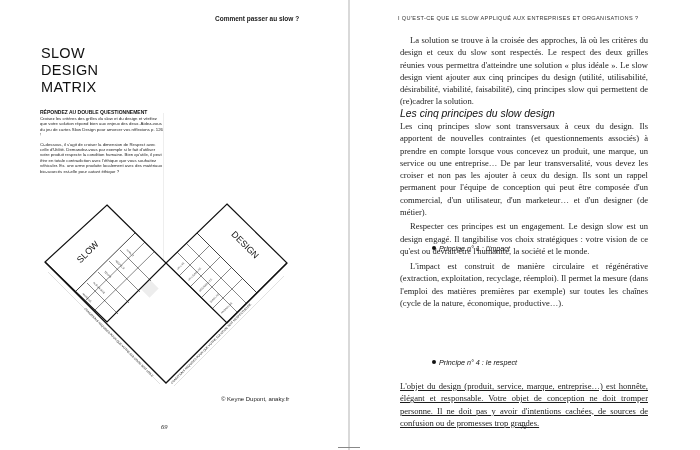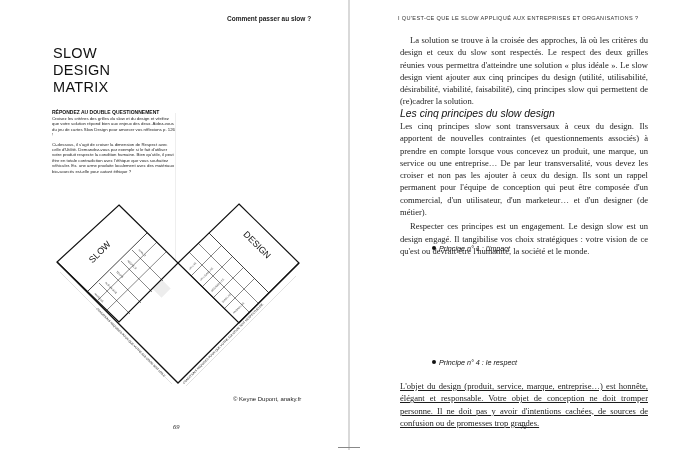--- a/index.html
+++ b/index.html
@@ -1,18 +1,18 @@
 <!DOCTYPE html>
 <html><head>
 <meta charset="utf-8">
 <style>
   html, body { margin:0; padding:0; }
   body { width:700px; height:450px; background:#ffffff; position:relative; overflow:hidden; font-family:"Liberation Serif", serif; color:#1a1a1a; }
   .page { position:absolute; top:0; height:450px;border-radius:6px; }
-  .page-left { left:12px; width:349px; }
+  .page-left { left:0; width:349px; }
   .page-right { left:350px; width:350px; }
   .gutter { position:absolute; left:348px; top:0; width:2px; height:450px; background:#d9d9d9; }
   .gutter-tick { position:absolute; left:338px; top:447px; width:22px; height:1px; background:#888; }
 
   .running-head-left { position:absolute; top:15px; left:215px; font-family:"Liberation Sans", sans-serif; font-size:6.5px; font-weight:bold; color:#222; }
   .running-head-right { position:absolute; top:15px; left:48px; font-family:"Liberation Sans", sans-serif; font-size:5.6px; letter-spacing:0.35px; color:#333; text-transform:uppercase; white-space:nowrap; }
 
   .matrix-title { position:absolute; top:45px; left:41px; font-family:"Liberation Sans", sans-serif; font-size:14.5px; line-height:17px; font-weight:normal; letter-spacing:0.3px; color:#111; }
   .matrix-title div { display:block; }
 
@@ -124,20 +124,21 @@
   <div class="body-text" style="top:120px;">
     <p>Les cinq principes slow sont transversaux à ceux du design. Ils apportent de nouvelles contraintes (et questionnements associés) à prendre en compte lorsque vous concevez un produit, une marque, un service ou une entreprise… De par leur transversalité, vous devez les croiser et non pas les ajouter à ceux du design. Ils sont un rappel permanent pour l'équipe de conception qui peut être composée d'un commercial, d'un utilisateur, d'un marketeur… et d'un designer (de métier).</p>
     <p class="indent" style="margin-top:2px;">Respecter ces principes est un engagement. Le design slow est un design engagé. Il tangibilise vos choix stratégiques : votre vision de ce qu'est ou devrait être l'humanité, la société et le monde.</p>
   </div>
 
   <div class="principle" style="top:244px;">
     <span class="bullet"></span><span>Principe n° 1 : l'impact</span>
   </div>
 
   <div class="body-text" style="top:258px;">
+    <p class="indent" style="margin-top:2px;">L'impact est construit de manière circulaire et régénérative (extraction, exploitation, recyclage, réemploi). Il permet la mesure (dans l'emploi des matières premières par exemple) sur toutes les chaînes (cycle de la nature, économique, productive…).</p>
   </div>
 
   <div class="principle" style="top:358px;">
     <span class="bullet"></span><span>Principe n° 4 : le respect</span>
   </div>
 
   <div class="body-text" style="top:380px;text-decoration:underline;">
     <p>L'objet du design (produit, service, marque, entreprise…) est honnête, élégant et responsable. Votre objet de conception ne doit tromper personne. Il ne doit pas y avoir d'intentions cachées, de sources de confusion ou de promesses trop grandes.</p>
   </div>
 

